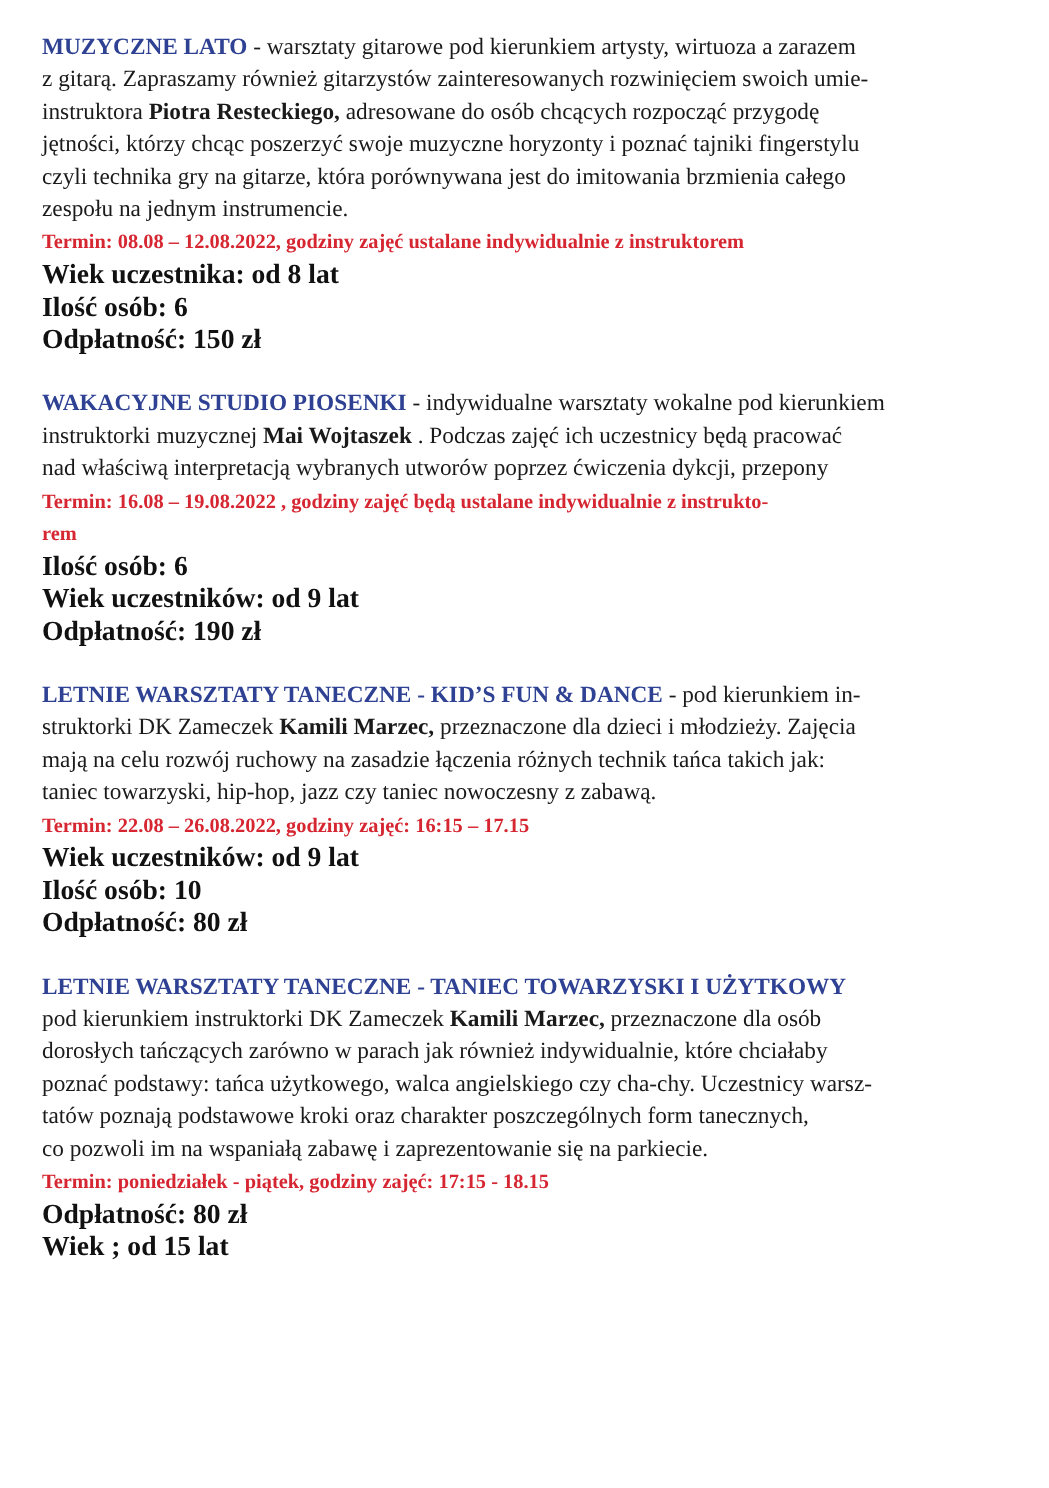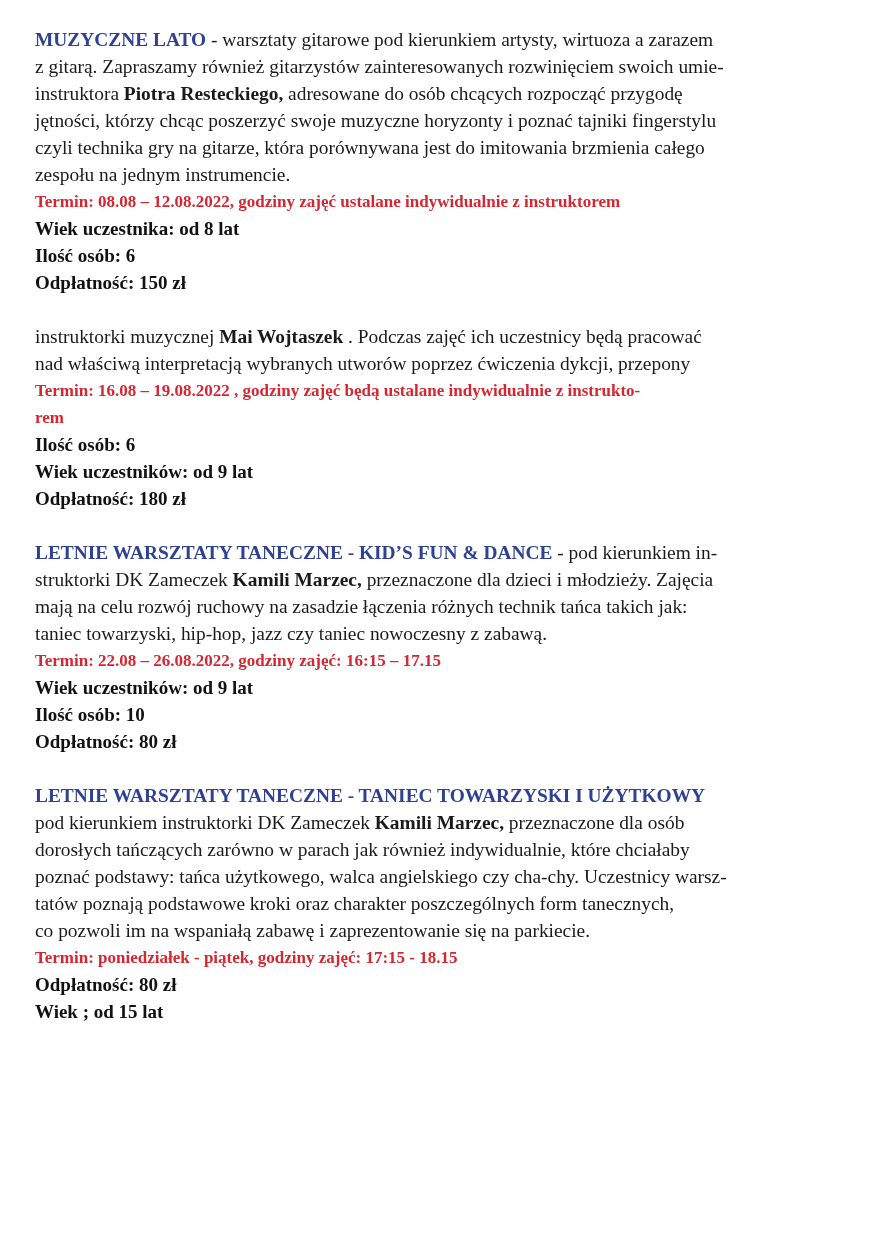--- a/index.html
+++ b/index.html
@@ -7,47 +7,48 @@
       width: 874px; height: 1240px; position: relative; overflow: hidden;
       font-family: "Liberation Serif", "DejaVu Serif", serif;
       color: #1a1a1a;
     }
     .page { position: absolute; left: 35px; top: 26px; width: 812px; }
     .section { margin: 0 0 27px 0; }
     .para { font-size: 19.4px; line-height: 27px; margin: 0; }
     .title { color: #2e4193; font-weight: bold; }
     .bold { font-weight: bold; }
     .red { color: #d62631; font-weight: bold; font-size: 17px; line-height: 27px; }
-    .info { font-weight: bold; font-size: 19px; line-height: 27px; color: #111; }
+    .info { font-weight: bold; font-size: 23px; line-height: 27px; color: #111; }
     .line { display: block; white-space: nowrap; }
   </style>
 </head>
 <body>
 
 <div class="page">
   <div class="section">
       <span class="para line"><span class="title">MUZYCZNE LATO</span><span>  - warsztaty gitarowe pod kierunkiem artysty, wirtuoza a zarazem</span></span>
       <span class="para line"><span>z gitarą. Zapraszamy również gitarzystów zainteresowanych rozwinięciem swoich umie-</span></span>
       <span class="para line"><span>instruktora </span><span class="bold">Piotra Resteckiego,</span><span> adresowane  do osób chcących rozpocząć przygodę</span></span>
       <span class="para line"><span>jętności, którzy chcąc poszerzyć swoje muzyczne horyzonty i poznać tajniki fingerstylu</span></span>
       <span class="para line"><span>czyli technika gry na gitarze, która porównywana jest do imitowania brzmienia całego</span></span>
       <span class="para line"><span>zespołu na jednym instrumencie.</span></span>
       <span class="red line">Termin: 08.08 – 12.08.2022, godziny zajęć ustalane indywidualnie z instruktorem</span>
       <span class="info line">Wiek uczestnika: od 8 lat</span>
       <span class="info line">Ilość osób: 6</span>
       <span class="info line">Odpłatność: 150 zł</span>
     </div>
   <div class="section">
+      <span class="para line"><span class="title">WAKACYJNE STUDIO PIOSENKI</span><span> - indywidualne warsztaty wokalne pod kierunkiem</span></span>
       <span class="para line"><span>instruktorki muzycznej </span><span class="bold">Mai Wojtaszek</span><span> . Podczas zajęć ich uczestnicy będą pracować</span></span>
       <span class="para line"><span>nad właściwą interpretacją wybranych utworów poprzez ćwiczenia dykcji,  przepony</span></span>
       <span class="red line">Termin: 16.08 – 19.08.2022 , godziny zajęć będą ustalane indywidualnie z instrukto-</span>
       <span class="red line">rem</span>
       <span class="info line">Ilość osób: 6</span>
       <span class="info line">Wiek uczestników: od 9  lat</span>
-      <span class="info line">Odpłatność: 180 zł</span>
+      <span class="info line">Odpłatność: 190 zł</span>
     </div>
   <div class="section">
       <span class="para line"><span class="title">LETNIE WARSZTATY TANECZNE - KID’S FUN &amp; DANCE</span><span> - pod kierunkiem in-</span></span>
       <span class="para line"><span>struktorki DK Zameczek </span><span class="bold">Kamili Marzec,</span><span> przeznaczone dla dzieci i młodzieży. Zajęcia</span></span>
       <span class="para line"><span>mają na celu rozwój ruchowy na zasadzie łączenia różnych technik tańca takich jak:</span></span>
       <span class="para line"><span>taniec towarzyski, hip-hop, jazz czy taniec nowoczesny z zabawą.</span></span>
       <span class="red line">Termin: 22.08 – 26.08.2022, godziny zajęć: 16:15 – 17.15</span>
       <span class="info line">Wiek uczestników: od 9 lat</span>
       <span class="info line">Ilość osób: 10</span>
       <span class="info line">Odpłatność: 80 zł</span>

